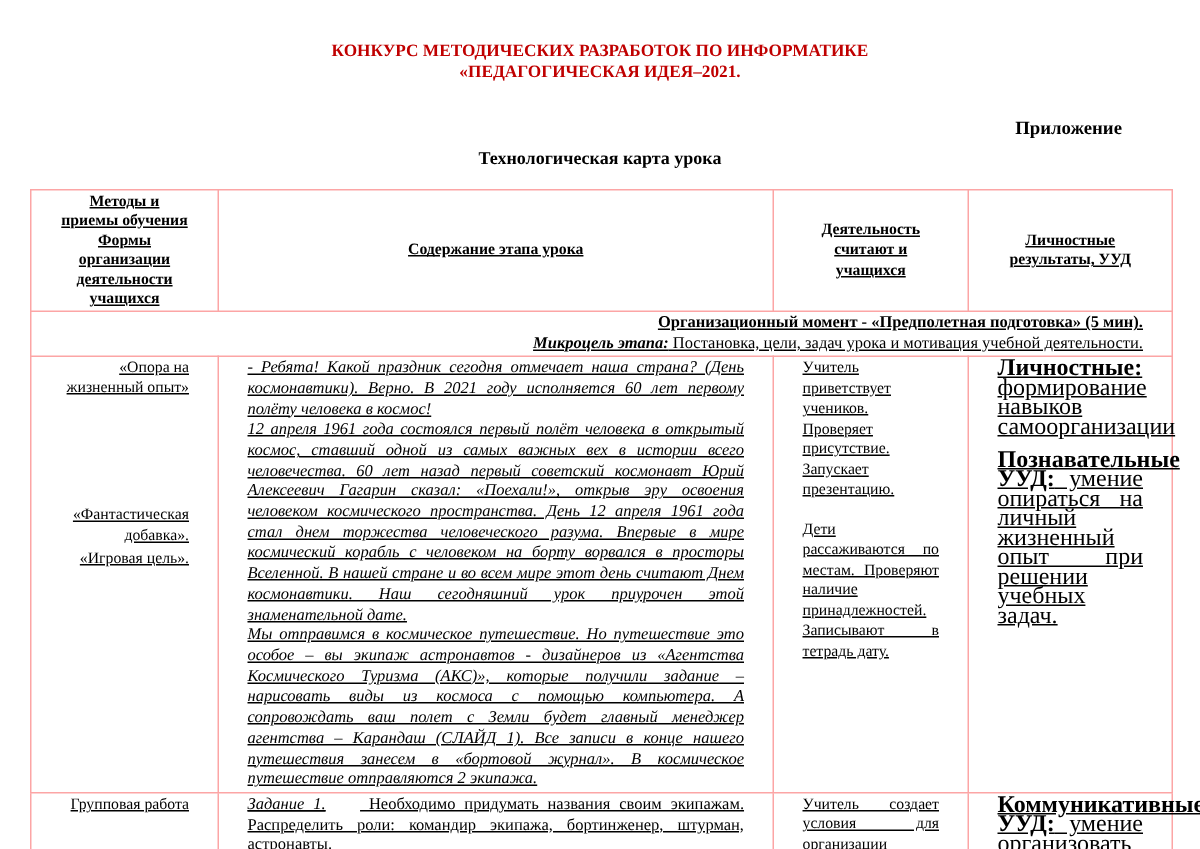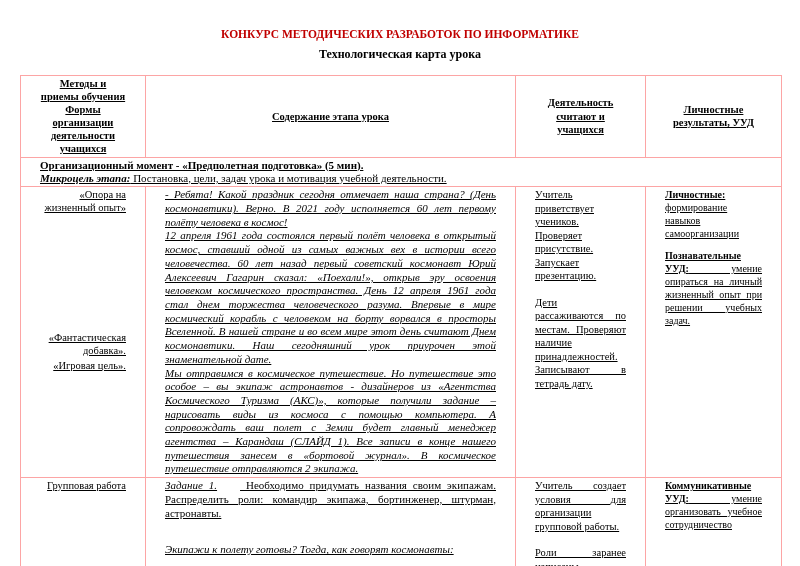--- a/index.html
+++ b/index.html
@@ -12,54 +12,56 @@
   .page { position:relative; width:800px; height:476px; padding-top:28px; }
 
   .red-header { text-align:center; font-weight:bold; font-size:11.5px; line-height:1.2; color:#C00000; }
   .appendix   { text-align:right; font-weight:bold; font-size:12.5px; padding-right:52px; margin-top:22px; }
   .doc-title  { text-align:center; font-weight:bold; font-size:12px; margin-top:5px; }
 
   table.karta { border-collapse:collapse; table-layout:fixed; width:761px; margin:13px 0 0 20px; }
   .karta th, .karta td { border:1px solid #fca5a5; padding:1px 19px; vertical-align:top;text-decoration:underline; }
   .karta th { font-size:10.5px; font-weight:bold; text-align:center; vertical-align:middle; line-height:1.25; height:44px; }
 
-  .stage-cell { font-size:11px; line-height:1.22; padding:2px 4px; height:27px; }
+  .stage-cell { font-size:11px; line-height:1.22; padding:2px 4px; height:27px;text-align:right; }
   .stage-title { font-weight:bold; }
   .b  { font-weight:bold; }
   .bi { font-weight:bold; font-style:italic; }
   .iu { font-style:italic; text-decoration:underline; }
   .i  { font-style:italic; }
   .roman { font-style:normal;margin-left:23px; }
 
   .row1 td { height:254px; }
   .row2 td { height:130px; }
 
   .methods-cell { font-size:10.5px; line-height:1.25;text-align:right; }
   .method-label { margin-bottom:2px; }
-  .method-label.m2 { margin-top:116px; }
+  .method-label.m2 { margin-top:72px; }
 
   .content-cell { font-size:11px; line-height:13.7px; font-style:italic; text-align:justify; }
   .content-cell p { margin:0; }
   .content-cell p.task-q { margin-top:23px; }
 
   .activity-cell { font-size:10.5px; line-height:13.5px; text-align:justify; }
   .activity-cell p { margin:0 0 13px 0; }
 
-  .results-cell { font-size:10px; line-height:13px; text-align:justify; }
+  .results-cell { font-size:16px; line-height:13px; text-align:justify; }
   .results-cell p { margin:0 0 9px 0; }
 </style>
 </head>
 <body>
 
 <div class="page">
 
   <div class="red-header">
     <div>КОНКУРС МЕТОДИЧЕСКИХ РАЗРАБОТОК ПО ИНФОРМАТИКЕ</div>
+    <div>«ПЕДАГОГИЧЕСКАЯ ИДЕЯ–2021.</div>
   </div>
 
+  <div class="appendix">Приложение</div>
 
   <div class="doc-title">Технологическая карта урока</div>
 
   <table class="karta">
     <colgroup>
       <col style="width:125px">
         <col style="width:370px">
         <col style="width:130px">
         <col style="width:136px">
     </colgroup>

